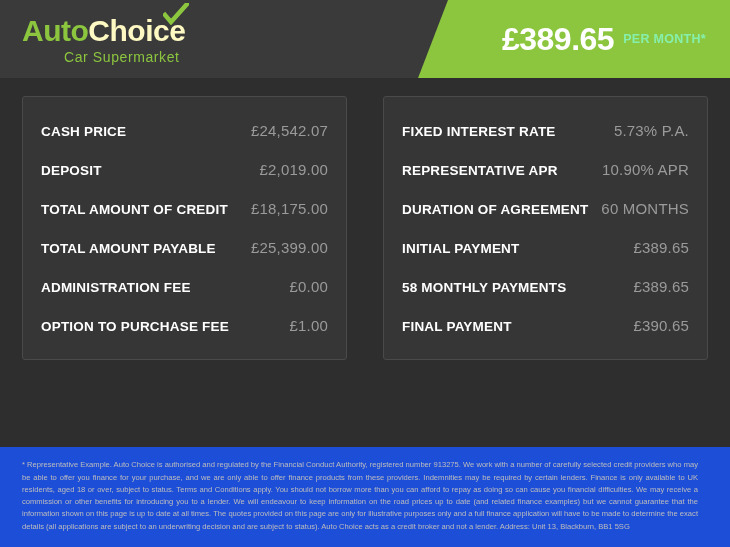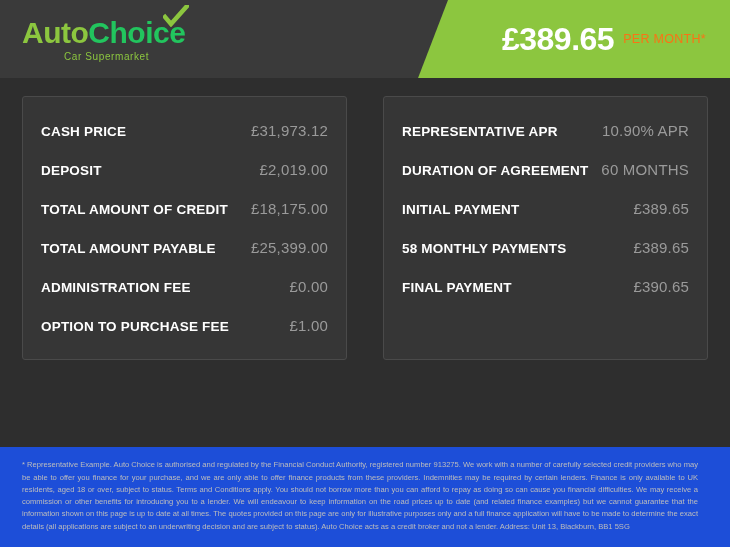--- a/index.html
+++ b/index.html
@@ -44,35 +44,35 @@
     align-items: center;
     position: relative;
   }
   .logo-auto {
     color: #8cc63f;
     font-size: 30px;
     font-weight: bold;
     letter-spacing: -0.5px;
   }
   .logo-choice {
-    color: #22c55e;
+    color: #fef9c3;
     font-size: 30px;
     font-weight: bold;
     letter-spacing: -0.5px;
   }
   .tick {
     position: absolute;
     right: -4px;
     top: -11px;
     width: 26px;
     height: 22px;
   }
   .logo-sub {
     color: #8cc63f;
-    font-size: 10px;
+    font-size: 14px;
     letter-spacing: 0.6px;
     margin-top: 1px;
     margin-left: 42px;
   }
 
   .price-banner {
     position: absolute;
     top: 0;
     right: 0;
     height: 78px;
@@ -93,23 +93,23 @@
     padding-right: 24px;
     z-index: 3;
   }
   .price-amount {
     color: #ffffff;
     font-size: 32px;
     font-weight: bold;
     letter-spacing: -0.5px;
   }
   .price-per {
-    color: #f97316;
+    color: #86efac;
     font-size: 12.5px;
-    font-weight: normal;
+    font-weight: bold;
     margin-left: 9px;
     letter-spacing: 0.3px;
   }
 
   
   .title-bar {
     padding: 20px 0 0 22px;
     flex: none;
   }
   .title {
@@ -189,21 +189,21 @@
       <span class="price-per">PER MONTH*</span>
     </div>
   </div>
 
 
   <div class="columns">
 
     <div class="panel">
       <div class="row">
         <span class="row-label">CASH PRICE</span>
-        <span class="row-value">£31,973.12</span>
+        <span class="row-value">£24,542.07</span>
       </div>
       <div class="row">
         <span class="row-label">DEPOSIT</span>
         <span class="row-value">£2,019.00</span>
       </div>
       <div class="row">
         <span class="row-label">TOTAL AMOUNT OF CREDIT</span>
         <span class="row-value">£18,175.00</span>
       </div>
       <div class="row">
@@ -215,20 +215,24 @@
         <span class="row-value">£0.00</span>
       </div>
       <div class="row">
         <span class="row-label">OPTION TO PURCHASE FEE</span>
         <span class="row-value">£1.00</span>
       </div>
     </div>
 
     <div class="panel">
       <div class="row">
+        <span class="row-label">FIXED INTEREST RATE</span>
+        <span class="row-value">5.73% P.A.</span>
+      </div>
+      <div class="row">
         <span class="row-label">REPRESENTATIVE APR</span>
         <span class="row-value">10.90% APR</span>
       </div>
       <div class="row">
         <span class="row-label">DURATION OF AGREEMENT</span>
         <span class="row-value">60 MONTHS</span>
       </div>
       <div class="row">
         <span class="row-label">INITIAL PAYMENT</span>
         <span class="row-value">£389.65</span>

